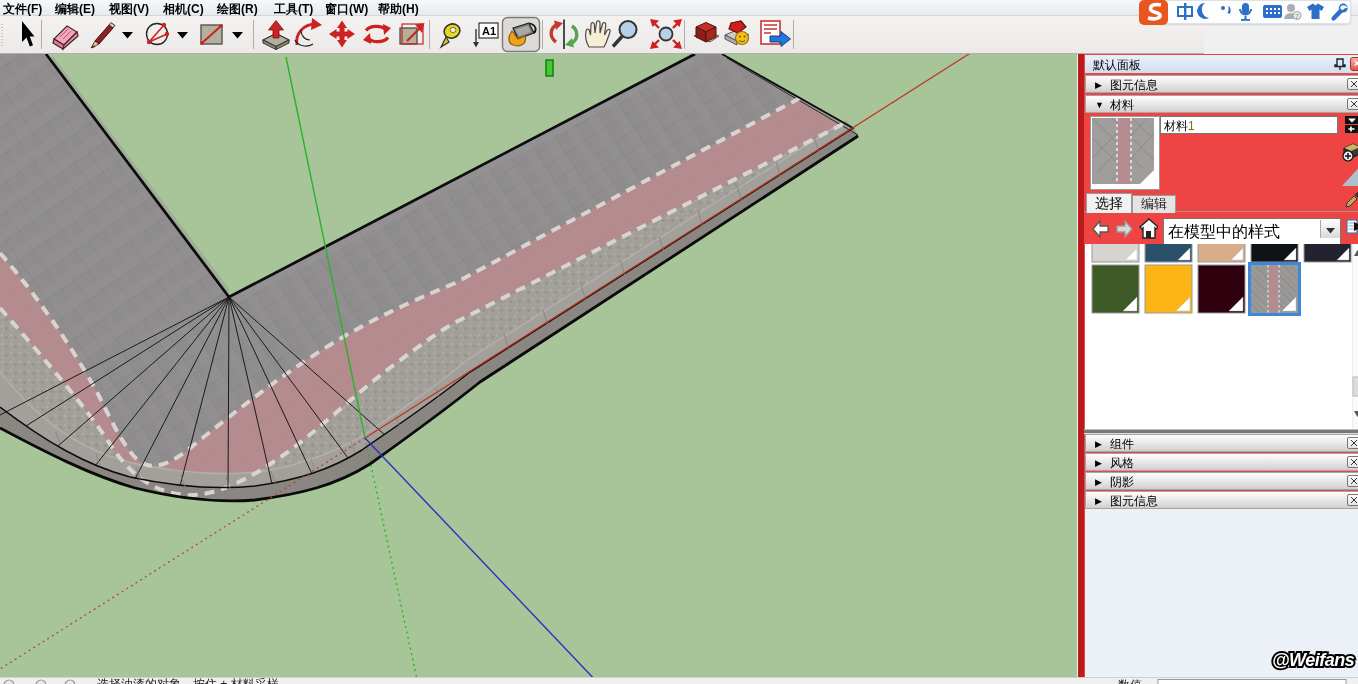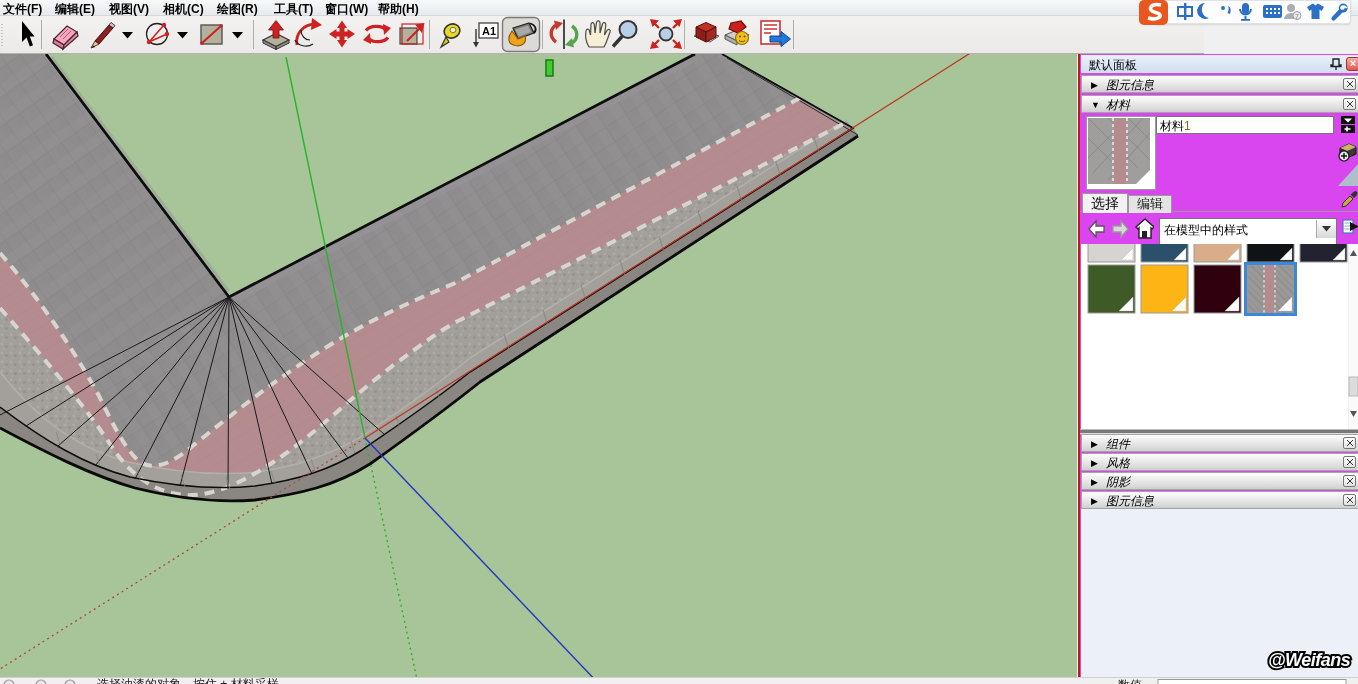--- a/index.html
+++ b/index.html
@@ -4,24 +4,24 @@
 <style>
 html,body{margin:0;padding:0;width:1358px;height:684px;overflow:hidden;
 font-family:"Liberation Sans",sans-serif;background:#f0f0f0;}
 .abs{position:absolute;}
 #menubar{position:absolute;left:0;top:0;width:1358px;height:15px;
 background:linear-gradient(#f6f8fa,#e7eaee);border-bottom:1px solid #d4d7db;font-size:12px;color:#000;}
 #menubar span{position:absolute;top:1px;font-weight:bold;}
 #toolbar{position:absolute;left:0;top:16px;width:1204px;height:37px;
 background:linear-gradient(#f3f2f1,#eceae8);border-bottom:1px solid #b3b1ae;}
 #viewport{position:absolute;left:0;top:54px;width:1077px;height:623px;background:#a7c599;}
-#panel{position:absolute;left:1078px;top:54px;width:280px;height:623px;background:#d946ef;border-left:2px solid #b91c1c;box-sizing:border-box;}
+#panel{position:absolute;left:1078px;top:54px;width:280px;height:623px;background:#ef4444;border-left:6px solid #b91c1c;box-sizing:border-box;}
 #statusbar{position:absolute;left:0;top:677px;width:1358px;height:7px;background:#f0f0f0;border-top:1px solid #d0d0d0;box-sizing:border-box;}
 .hdr{position:absolute;left:1px;width:278px;height:18px;background:linear-gradient(#fefefe,#d9d8d8 85%,#cfcece);border:1px solid #a5a5a5;box-sizing:border-box;font-size:12px;color:#000;}
-.hdr .cap{position:absolute;left:24px;top:1px;font-style:italic;}
+.hdr .cap{position:absolute;left:24px;top:1px;}
 .hdr .tri{position:absolute;left:9px;top:4px;font-size:9px;color:#000;}
 .xbtn{position:absolute;right:2px;top:2px;width:13px;height:12px;border:1px solid #777;border-radius:2px;background:linear-gradient(#fdfdfd,#e3e3e3);box-sizing:border-box;}
 .xbtn:after{content:"";position:absolute;left:3px;top:2px;width:6px;height:6px;
 background:
 linear-gradient(45deg,transparent 42%,#333 42%,#333 58%,transparent 58%),
 linear-gradient(-45deg,transparent 42%,#333 42%,#333 58%,transparent 58%);}
 </style>
 </head>
 <body>
 <div id="menubar">
@@ -310,21 +310,21 @@
 <path d="M15,1 a2.5,2.5 0 0 1 2,4 l-3,3 -3.5,-3.5 Z" fill="#333"></path>
 <path d="M10,6 L3,13 L2,17 L6,16 L13,9 Z" fill="#c8a84c" stroke="#333" stroke-width="1"></path>
 </svg>
 
 <svg class="abs" style="left:8px;top:163px" width="66" height="24">
 <path d="M8,4 L8,9 L16,9 L16,15 L8,15 L8,20 L1,12 Z" fill="#fdfdfd" stroke="#555" stroke-width="1.3"></path>
 <path d="M33,4 L33,9 L25,9 L25,15 L33,15 L33,20 L40,12 Z" fill="#d8d8d8" stroke="#999" stroke-width="1.3"></path>
 <path d="M57,2 L66,10 L64,12 L63,11 L63,21 L51,21 L51,11 L50,12 L48,10 Z" fill="#fdfdfd" stroke="#222" stroke-width="1.4"></path>
 <rect x="54" y="14" width="5" height="7" fill="#222"></rect>
 </svg>
-<div class="abs" style="left:79px;top:164px;width:178px;height:37px;background:#fff;border:1px solid #777;box-sizing:border-box;font-size:12px;">
+<div class="abs" style="left:79px;top:164px;width:178px;height:37px;background:#fff;border:1px solid #777;box-sizing:border-box;font-size:16px;">
 <span class="abs" style="left:4px;top:3px;">在模型中的样式</span>
 <div class="abs" style="left:156px;top:1px;width:19px;height:18px;background:linear-gradient(#fefefe,#d8d8d8);border-left:1px solid #aaa;text-align:center;"><svg width="9" height="6" style="margin-top:6px">
           <path d="M0,0 L9,0 L4.5,5.5 Z" fill="#333"></path>
         </svg></div>
 </div>
 <svg class="abs" style="left:262px;top:163px" width="18" height="24">
 <rect x="1" y="3" width="10" height="13" fill="#fff" stroke="#4a78b0" stroke-width="1.2"></rect>
 <path d="M2.5,6 H9 M2.5,9 H9 M2.5,12 H9" stroke="#88aacc" stroke-width="1.2"></path>
 <path d="M8,9.5 L8,5 L17,9.5 L8,14 Z" fill="#111"></path>
 </svg>

